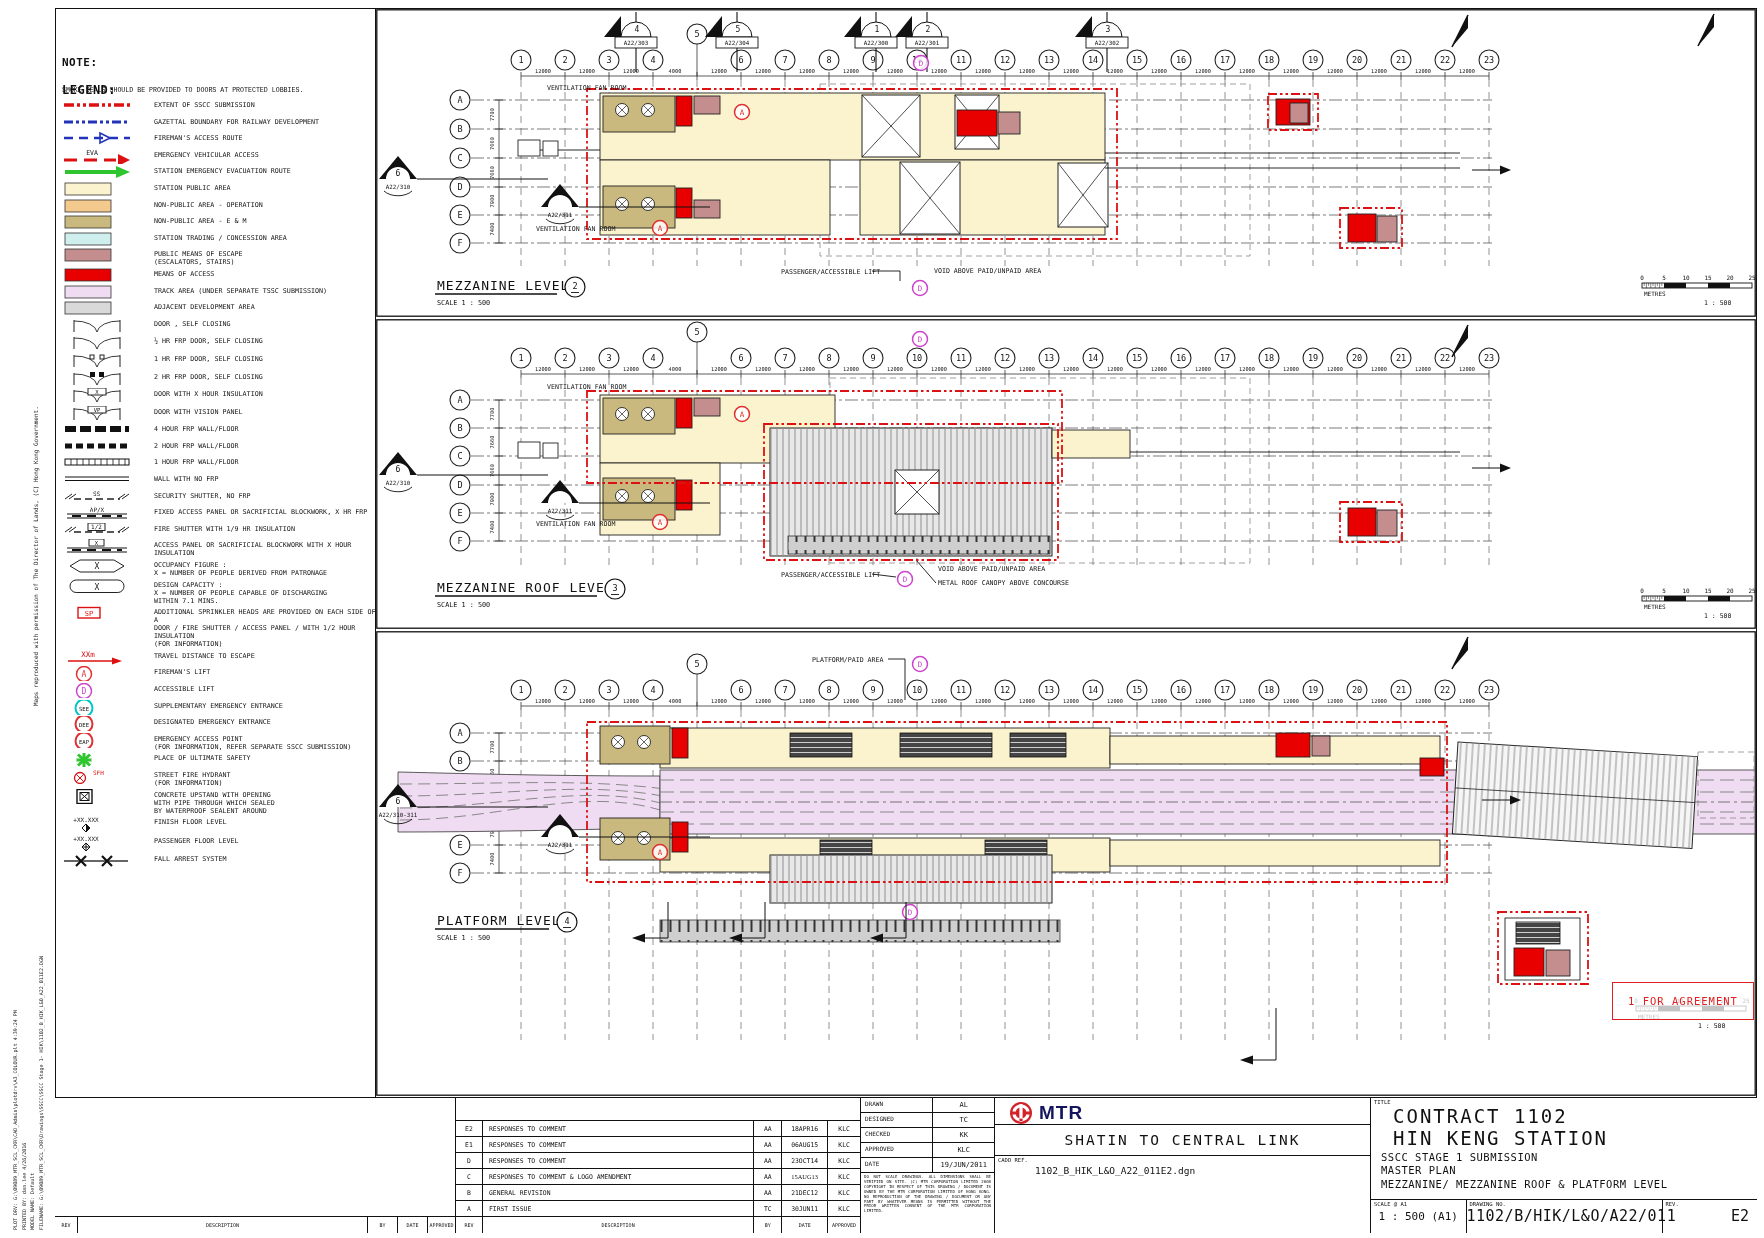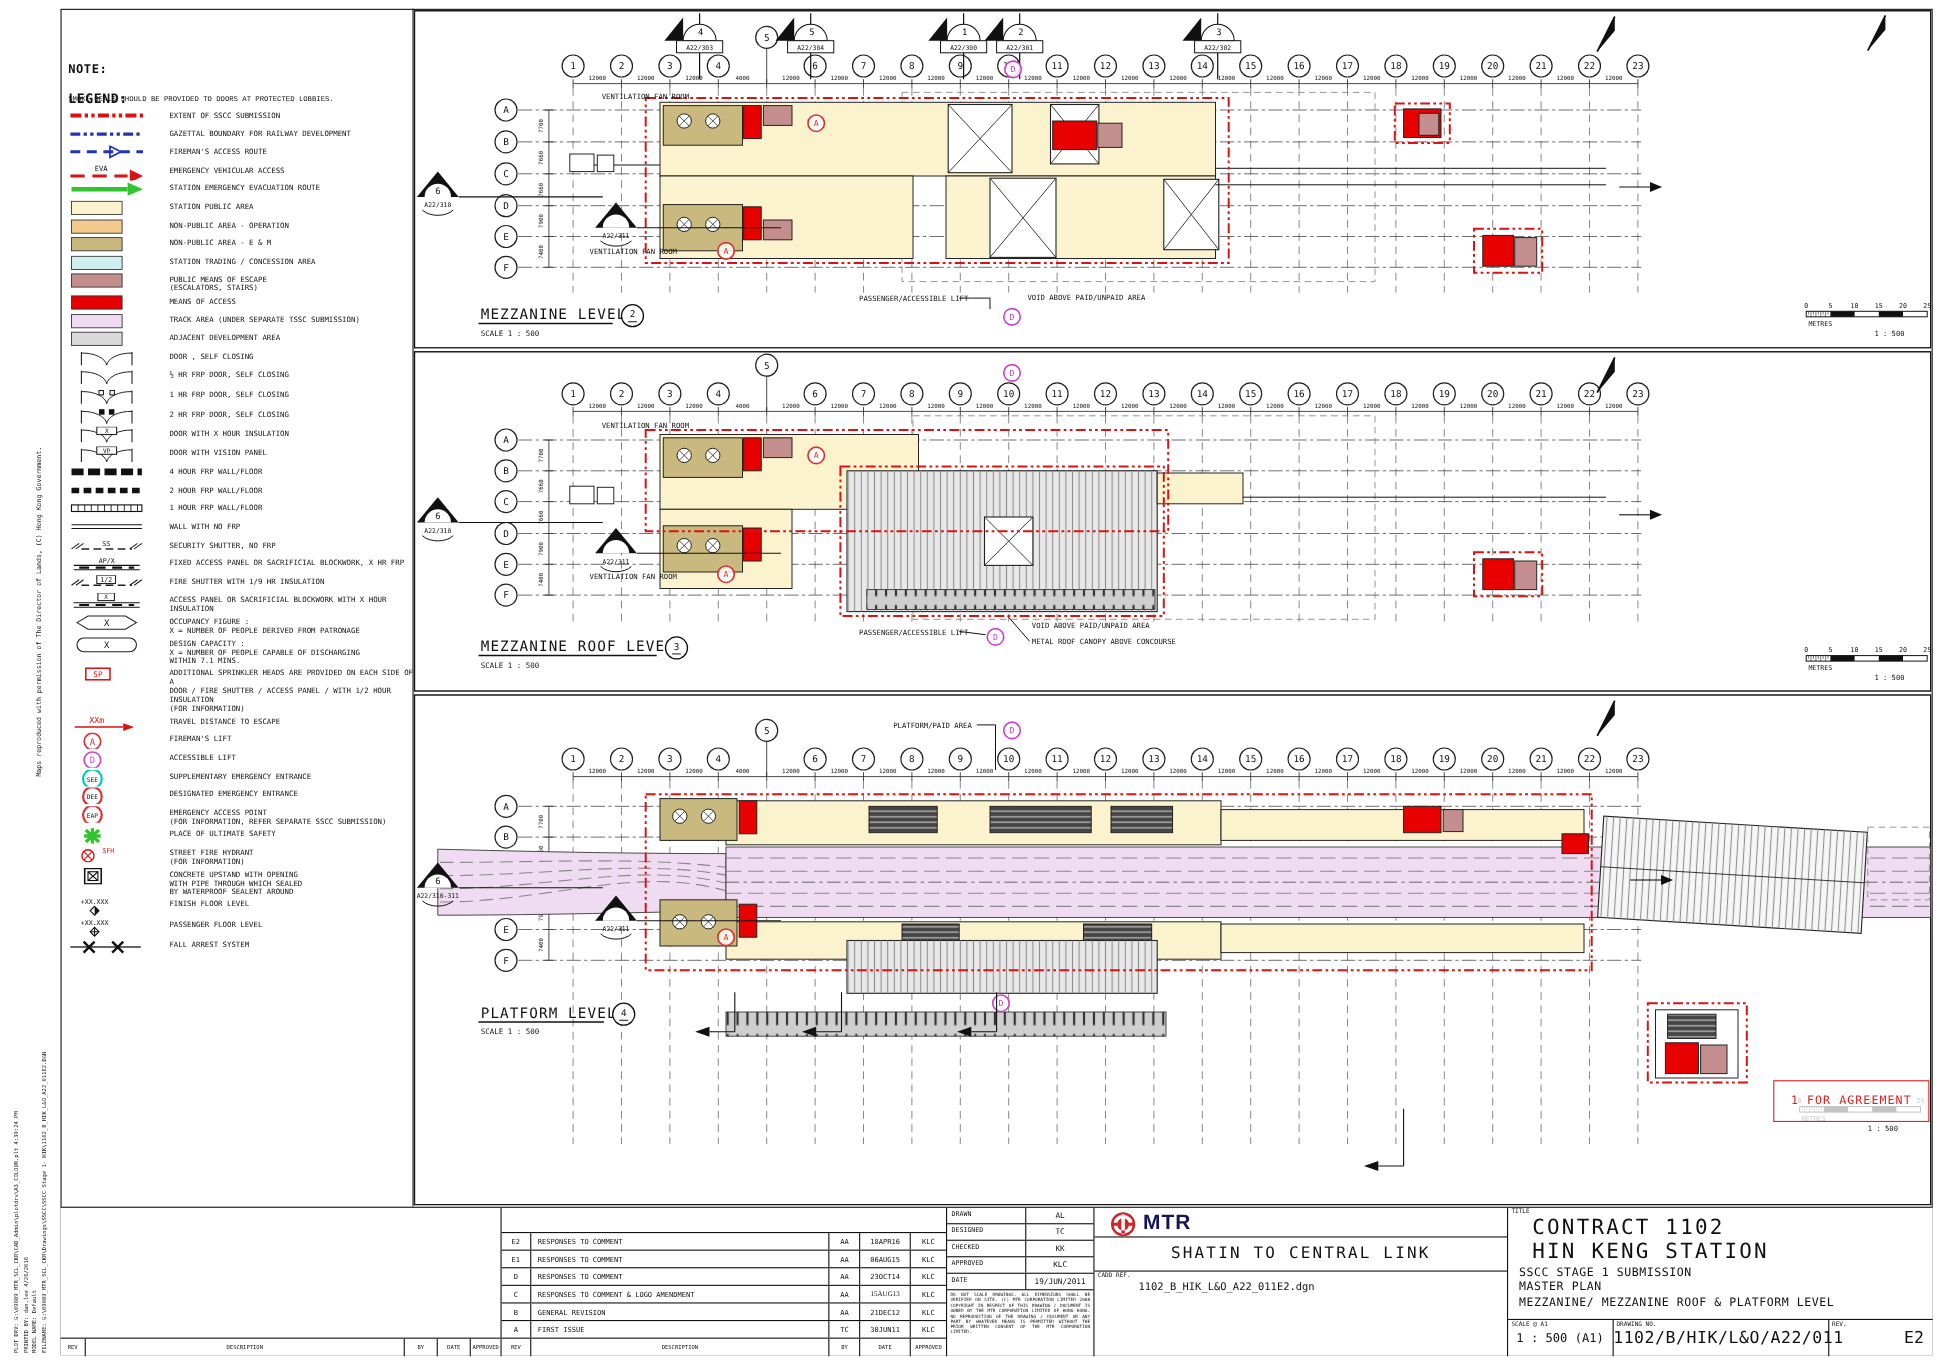--- a/index.html
+++ b/index.html
@@ -38,21 +38,21 @@
   .aprow{display:flex;height:15px;border-bottom:.8px solid #111;font-size:6.6px;
     font-family:"DejaVu Sans Mono",monospace}
   .aprow .al{width:72px;padding:2px 0 0 4px;font-size:6px}
   .aprow .av{width:62px;display:flex;align-items:center;justify-content:center;border-left:.8px solid #111;font-size:7px}
   .smallprint{font-size:4px;line-height:4.9px;padding:2px 3px;color:#111;
     font-family:"DejaVu Sans Mono",monospace;text-align:justify}
   .lbl{font-size:5.5px;font-family:"DejaVu Sans Mono",monospace;padding:1px 0 0 3px}
   .stamp{position:absolute;left:1612px;top:982px;width:142px;height:38px;border:1.8px solid #e02020;
     color:#e02020;display:flex;align-items:center;justify-content:center;font-size:10.5px;
     letter-spacing:1px;font-family:"DejaVu Sans Mono",monospace;background:rgba(255,255,255,.75);z-index:30}
-  .mtrrow{display:flex;align-items:flex-start;gap:6px;padding:3px 0 0 14px;height:27px;border-bottom:.8px solid #111}
+  .mtrrow{display:flex;align-items:center;gap:6px;padding:3px 0 0 14px;height:27px;border-bottom:.8px solid #111}
   .mtrword{font-size:19px;font-weight:700;color:#15155e;letter-spacing:1px}
   .shatin{height:31px;display:flex;align-items:center;justify-content:center;font-size:14.5px;
     letter-spacing:2px;border-bottom:.8px solid #111;font-family:"DejaVu Sans Mono",monospace}
   .ursrow{height:50px;border-bottom:.8px solid #111;position:relative}
   .urslogo{position:absolute;left:58px;top:12px;font-family:"Liberation Serif",serif;
     font-weight:700;font-size:30px;color:#1b3f94;letter-spacing:1px}
   .ursname{position:absolute;left:178px;top:18px;font-size:18.5px;color:#2b6cd4;letter-spacing:1px}
   .caddval{font-size:9.5px;font-family:"DejaVu Sans Mono",monospace;padding:2px 0 0 40px}
   .titlecell .big{font-size:19px;letter-spacing:2px;font-family:"DejaVu Sans Mono",monospace;padding-left:22px}
   .titlecell .sm{font-size:10.5px;letter-spacing:.5px;font-family:"DejaVu Sans Mono",monospace;padding-left:10px;margin-top:1.5px}

